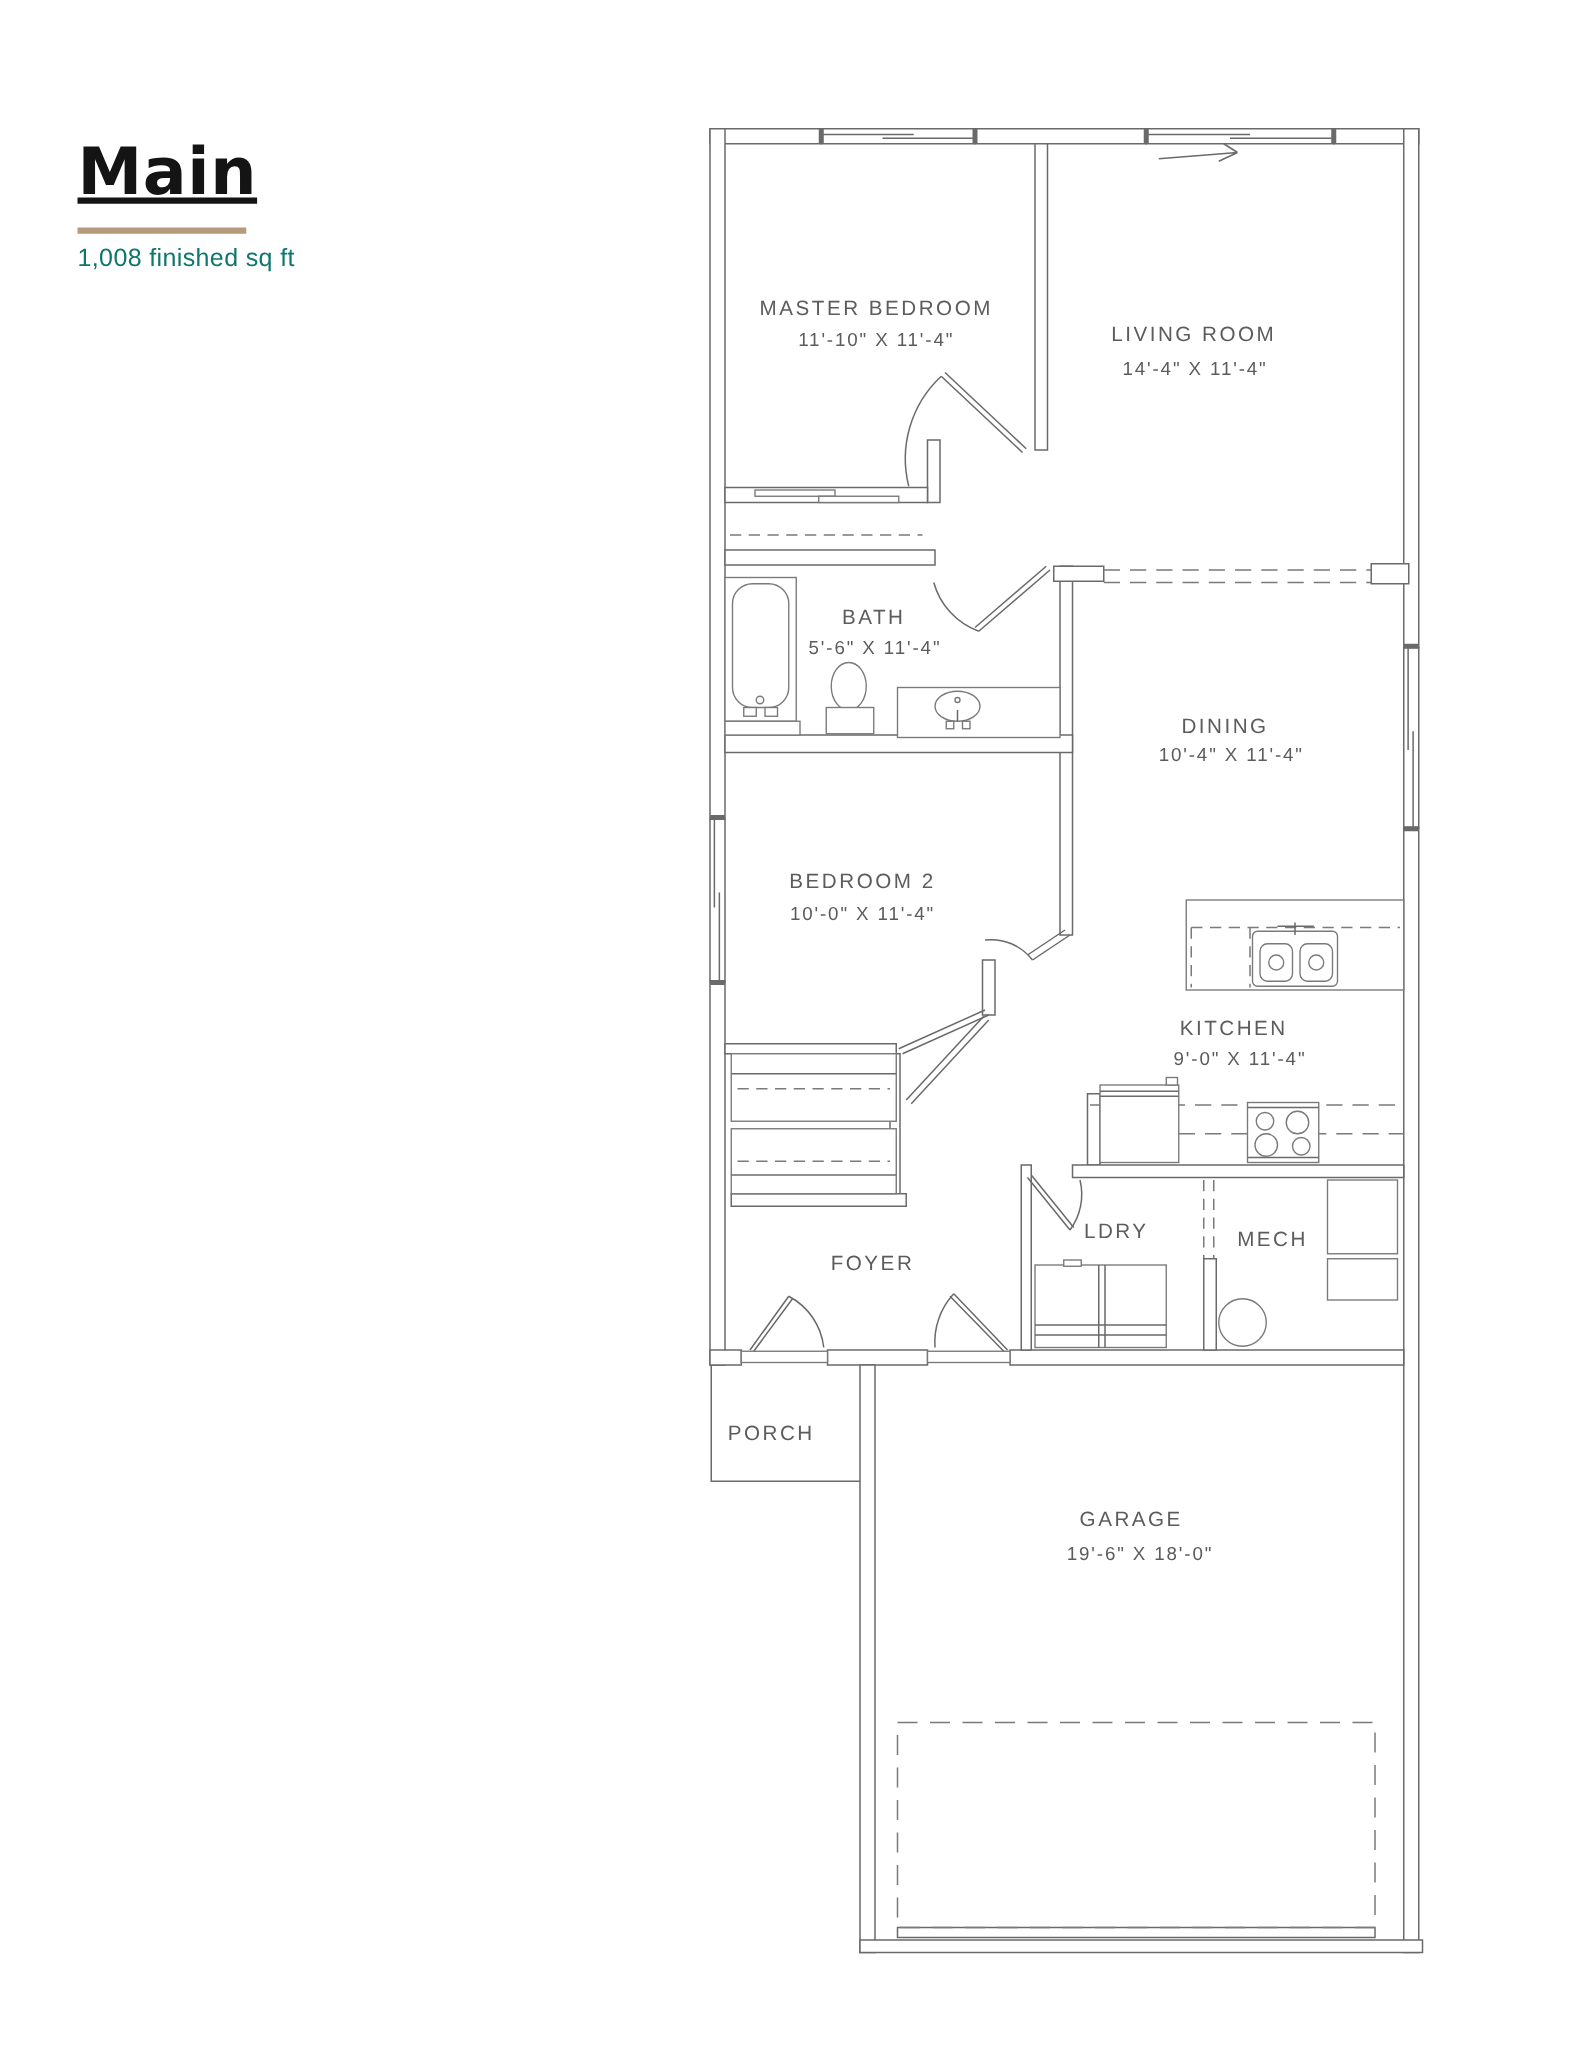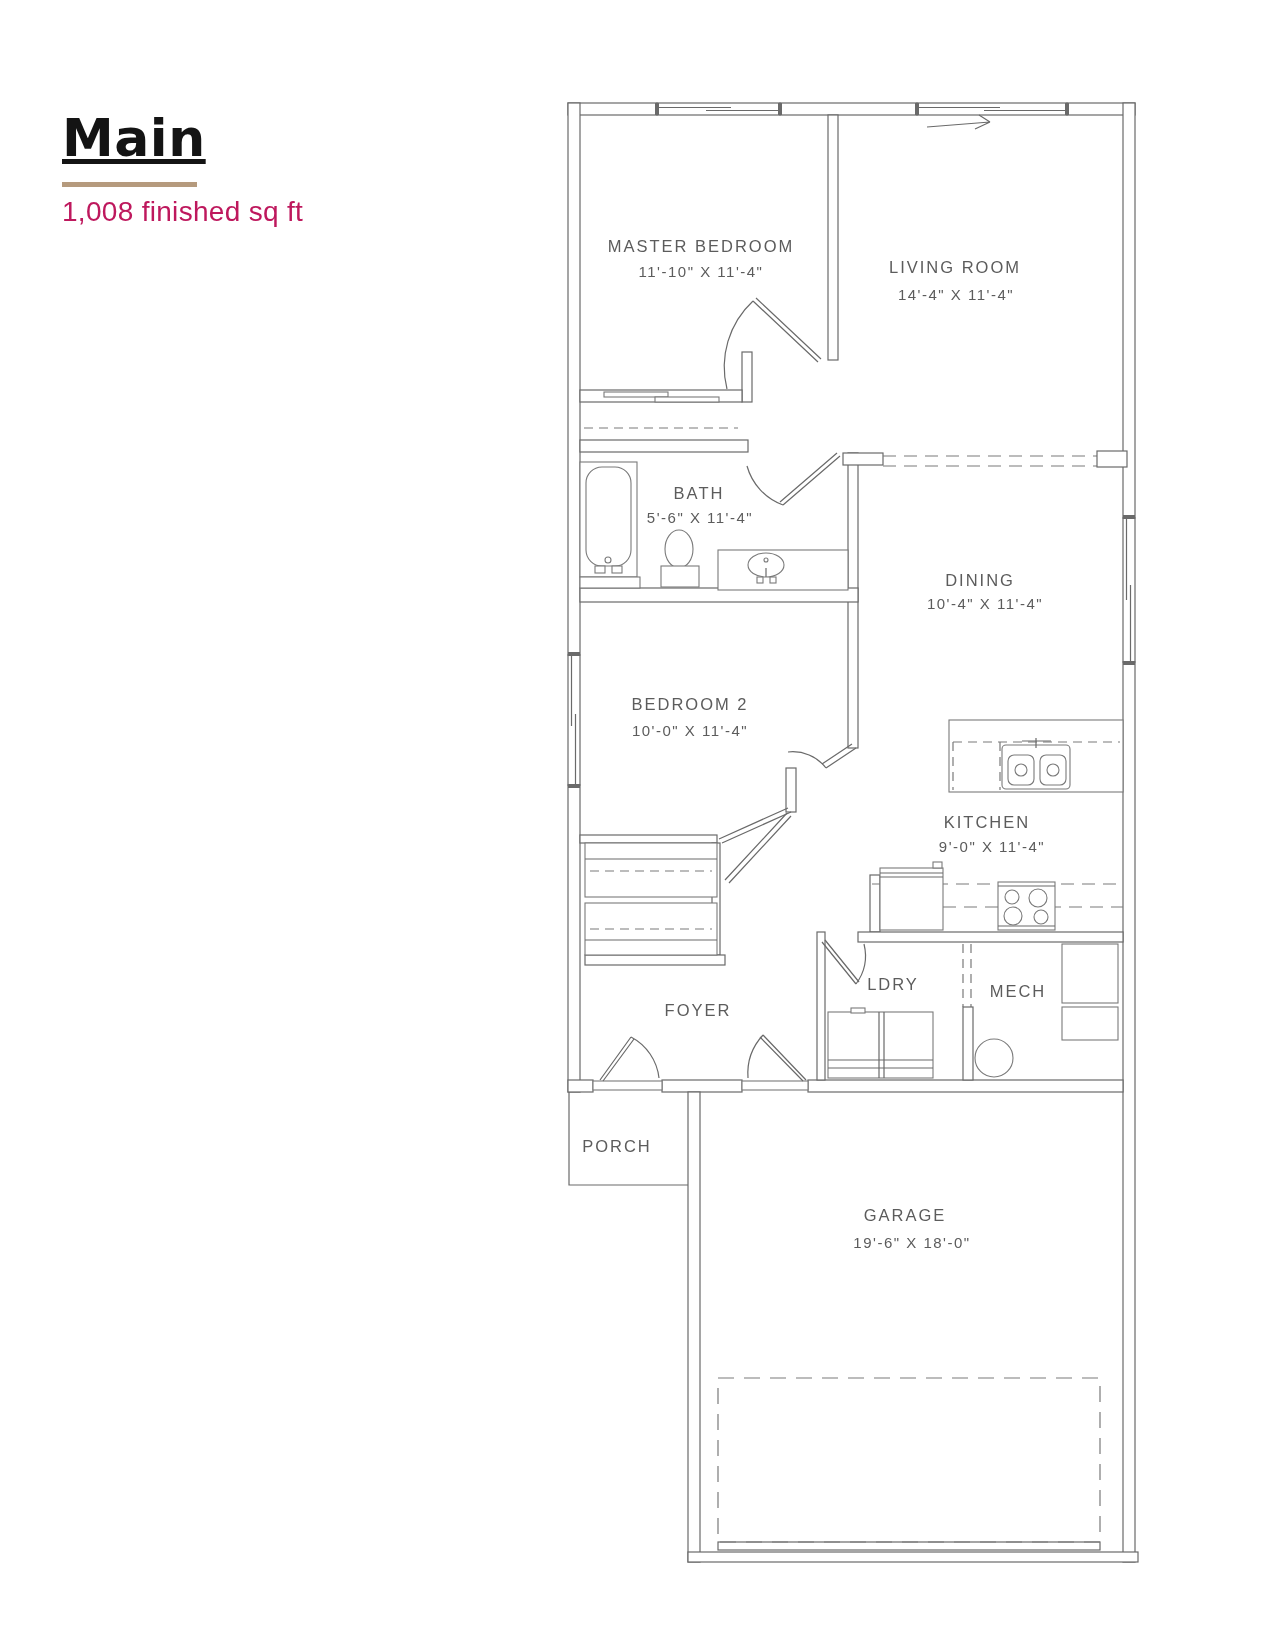--- a/index.html
+++ b/index.html
@@ -3,21 +3,21 @@
 <meta charset="utf-8">
 <style>
   html,body{margin:0;padding:0;background:#ffffff;}
   .page{position:relative;width:1275px;height:1650px;background:#ffffff;overflow:hidden;
         font-family:"Liberation Sans",sans-serif;}
   .plan-svg{position:absolute;left:0;top:0;width:1275px;height:1650px;}
   .hdr{position:absolute;left:62px;top:108px;width:420px;}
   .hdr h1{margin:0;font-family:"DejaVu Sans",sans-serif;font-weight:bold;
           font-size:52px;line-height:60px;color:#141414;letter-spacing:0.5px;text-decoration:underline;}
   .accent{width:135px;height:5px;background:#b59a7d;margin-top:14px;}
-  .subtitle{margin-top:9px;font-size:28px;color:#be185d;letter-spacing:0.3px;}
+  .subtitle{margin-top:9px;font-size:20px;color:#0f766e;letter-spacing:0.3px;}
   
   .w{fill:#ffffff;stroke:#6a6a6a;stroke-width:1.2;}
   .ln{fill:none;stroke:#6a6a6a;stroke-width:1.2;}
   .fix{fill:#ffffff;stroke:#7a7a7a;stroke-width:1.1;}
   .dash{fill:none;stroke:#7a7a7a;stroke-width:1.2;stroke-dasharray:13 8;}
   .dash2{fill:none;stroke:#7a7a7a;stroke-width:1.2;stroke-dasharray:9 6;}
   .jamb{fill:#6a6a6a;stroke:none;}
   .rtxt{font-family:"Liberation Sans",sans-serif;font-size:16.5px;letter-spacing:2px;
         fill:#5c5c5c;text-anchor:middle;}
   .dtxt{font-family:"Liberation Sans",sans-serif;font-size:15px;letter-spacing:1.5px;

